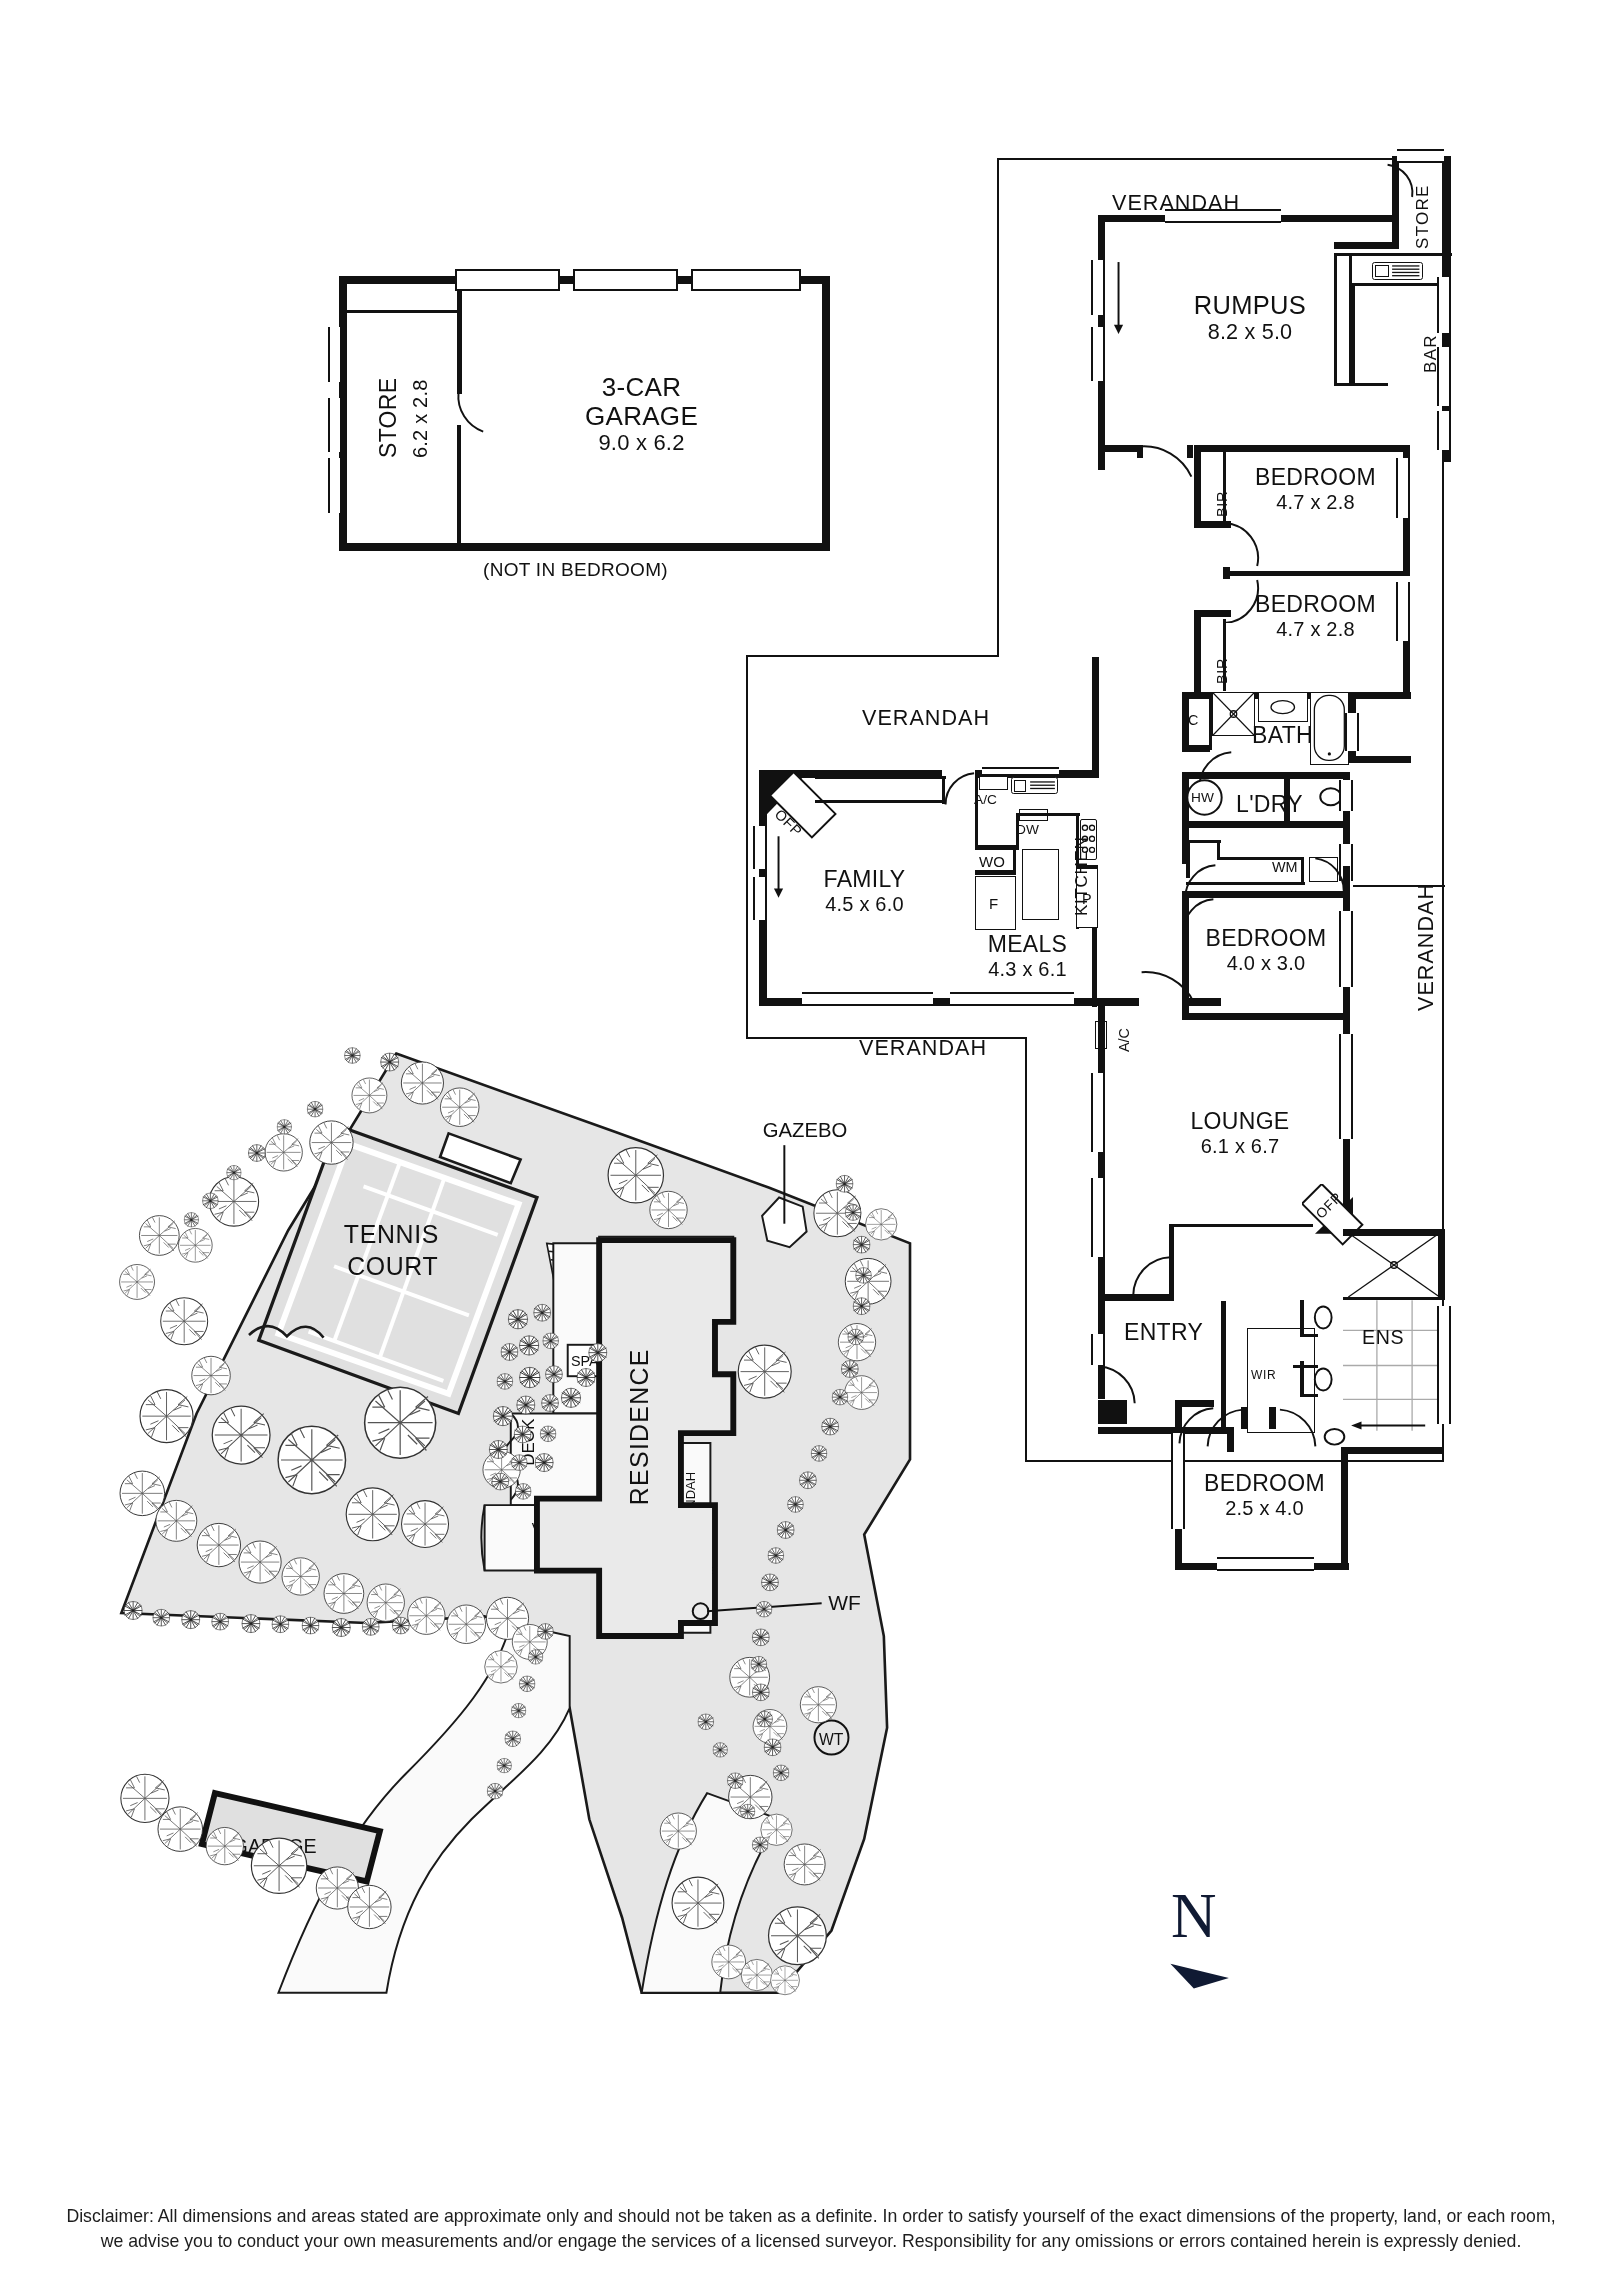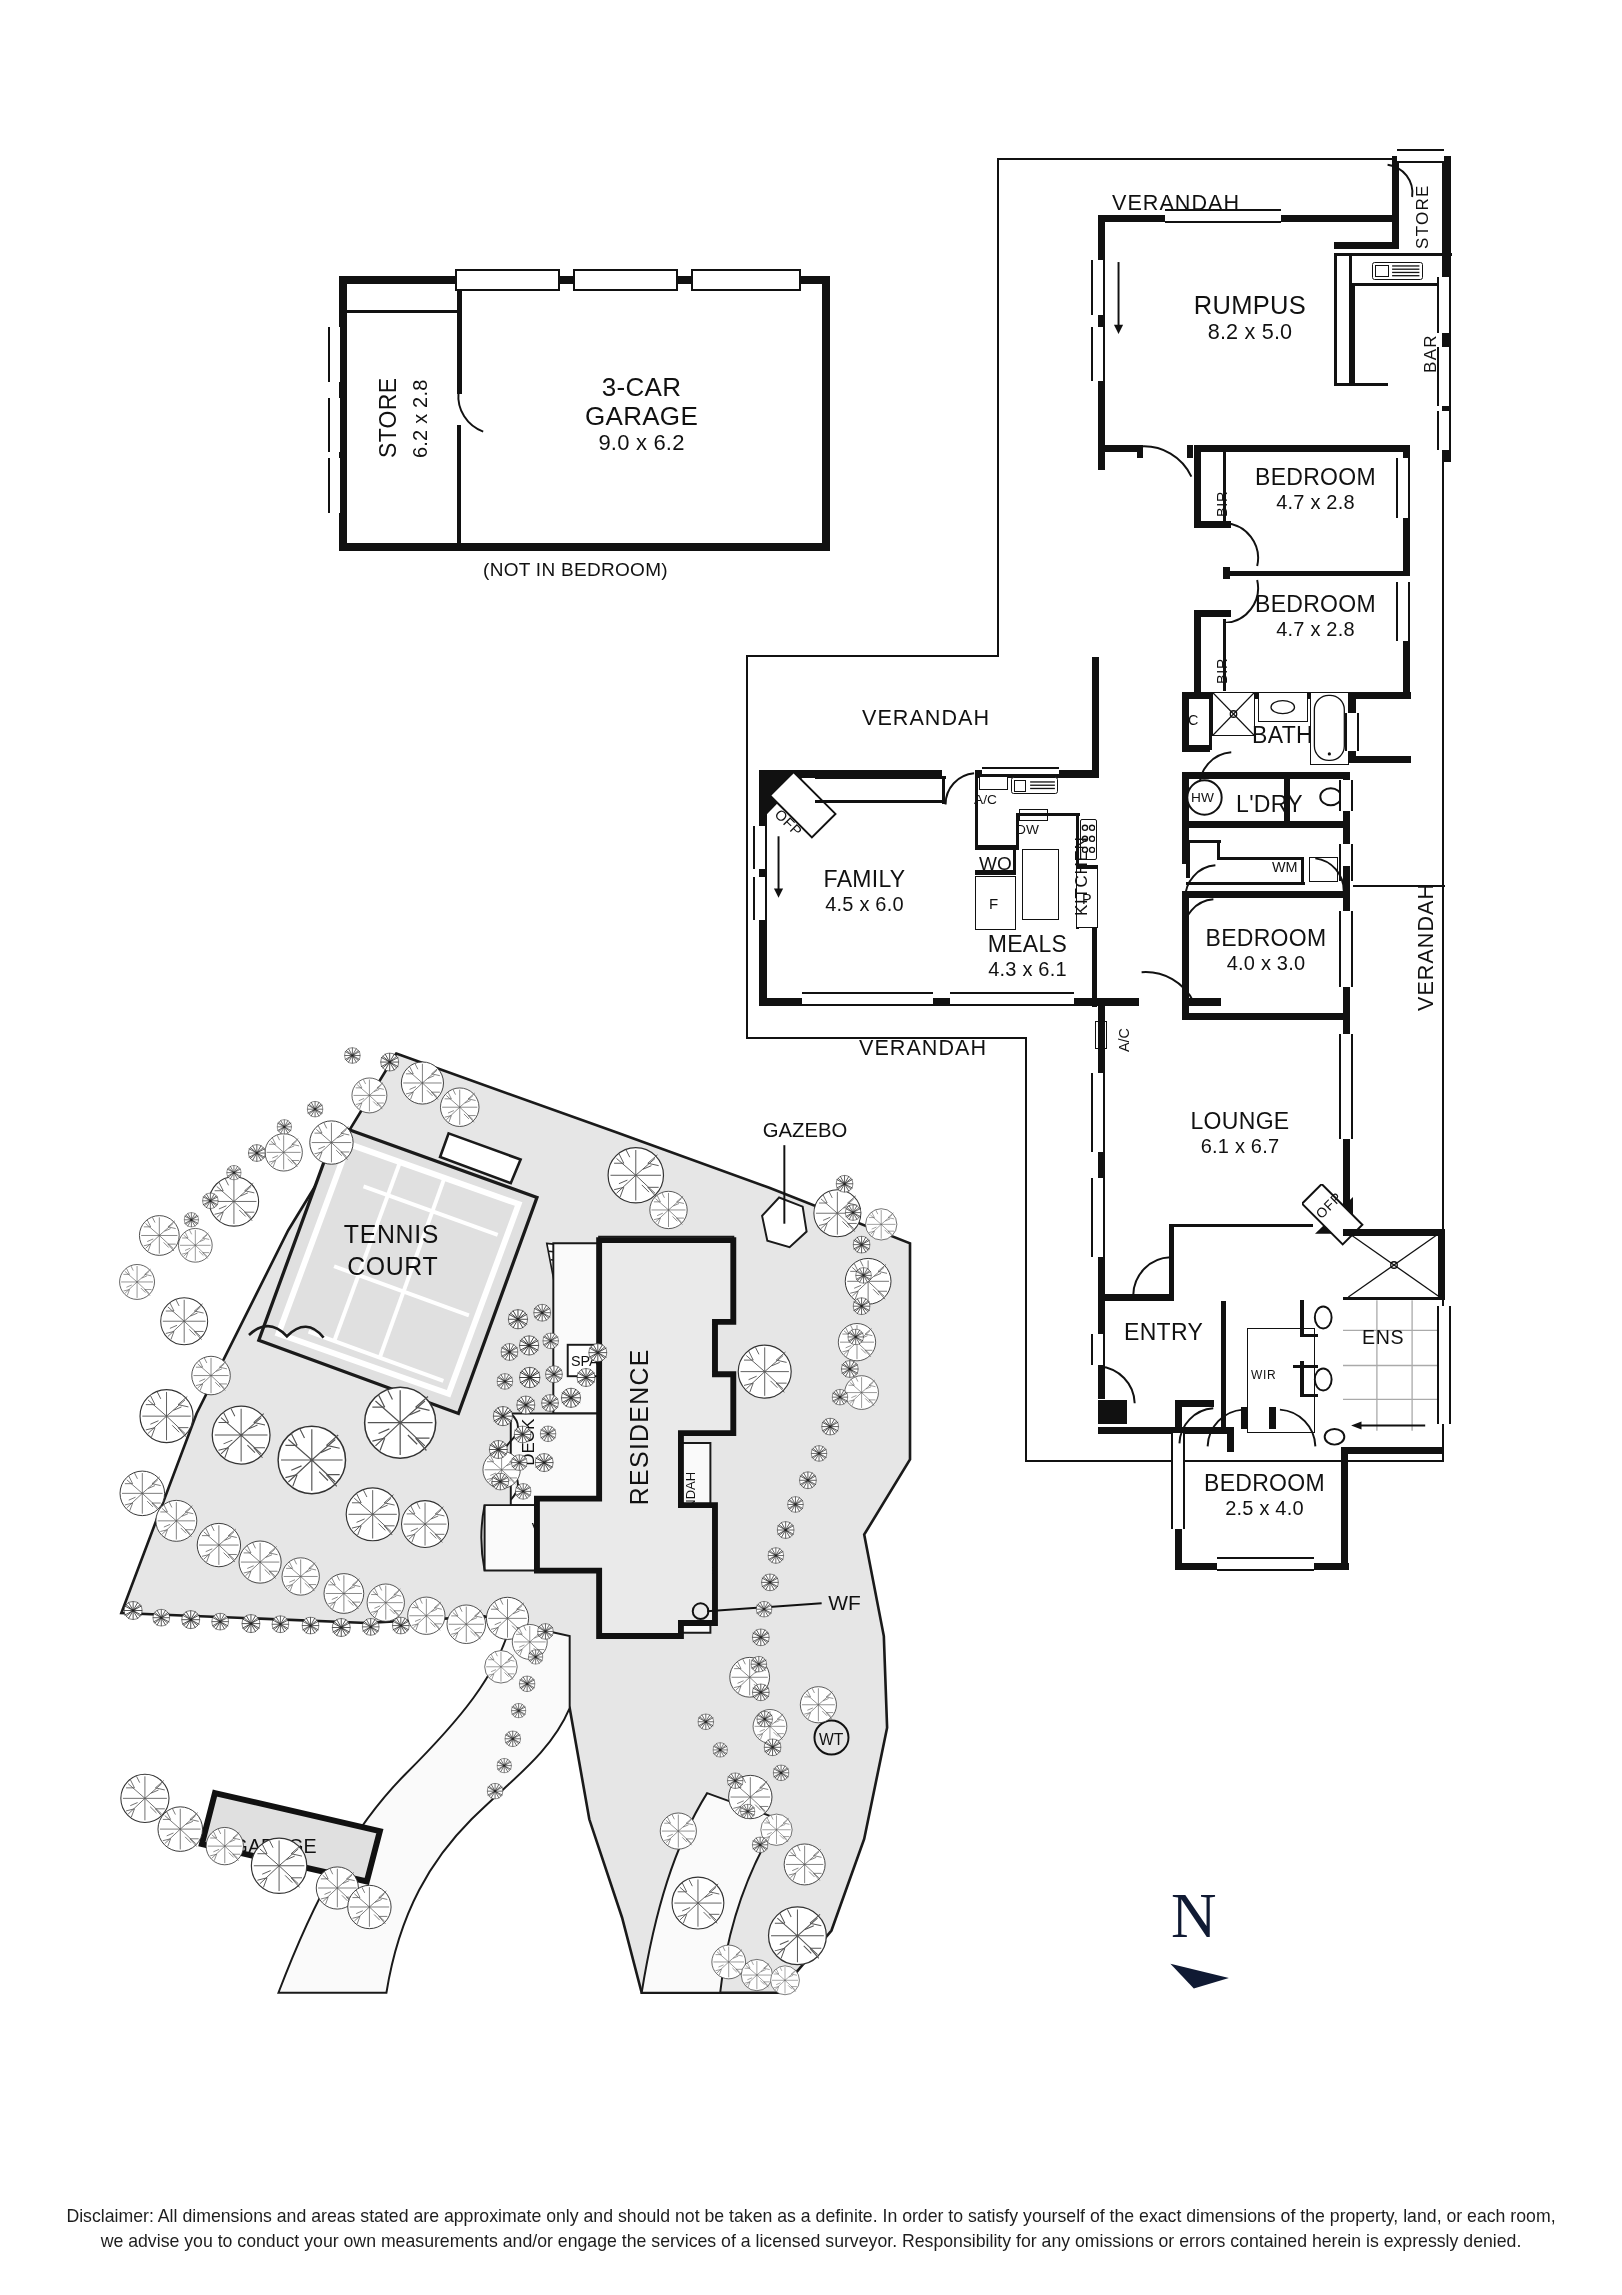--- a/index.html
+++ b/index.html
@@ -312,21 +312,21 @@
       <line x1="10" y1="0" x2="10" y2="84" stroke="#111" stroke-width="3"></line>
       <polygon points="3,80 17,80 10,94" fill="#111"></polygon>
     </svg>
 
     <div class="boxline2" style="left:979px;top:776px;width:29px;height:14.4px;"></div>
     <div class="tiny-lab" style="left:974px;top:792px;font-size:13.7px;">A/C</div>
     <div class="thin" style="left:975px;top:776px;width:3.3px;height:72px;"></div>
     <div class="wall" style="left:975px;top:845px;width:41px;height:5.2px;"></div>
     <div class="wall" style="left:975px;top:870px;width:41px;height:5.2px;"></div>
     <div class="thin" style="left:1013px;top:845px;width:3.3px;height:30px;"></div>
-    <div class="tiny-lab" style="left:979px;top:853px;font-size:19px;">WO</div>
+    <div class="tiny-lab" style="left:979px;top:853px;font-size:15px;">WO</div>
     <div class="boxline2" style="left:975px;top:876px;width:41px;height:54px;"></div>
     <div class="tiny-lab" style="left:989px;top:895px;font-size:15px;">F</div>
 
     <div class="boxline2" style="left:1019px;top:809px;width:29px;height:11.8px;"></div>
     <div class="tiny-lab" style="left:1016px;top:822px;font-size:13.7px;">DW</div>
 
     <div class="win" style="left:982px;top:767px;width:77px;height:9.2px;"></div>
     <div class="boxline2" style="left:1011px;top:777px;width:47px;height:17px;border-radius:2.6px;"></div>
     <div class="boxline2" style="left:1014px;top:780px;width:12.4px;height:11.8px;"></div>
     <svg style="position:absolute;left:1030px;top:780px;" width="25" height="12.4" viewBox="0 0 38 19">

